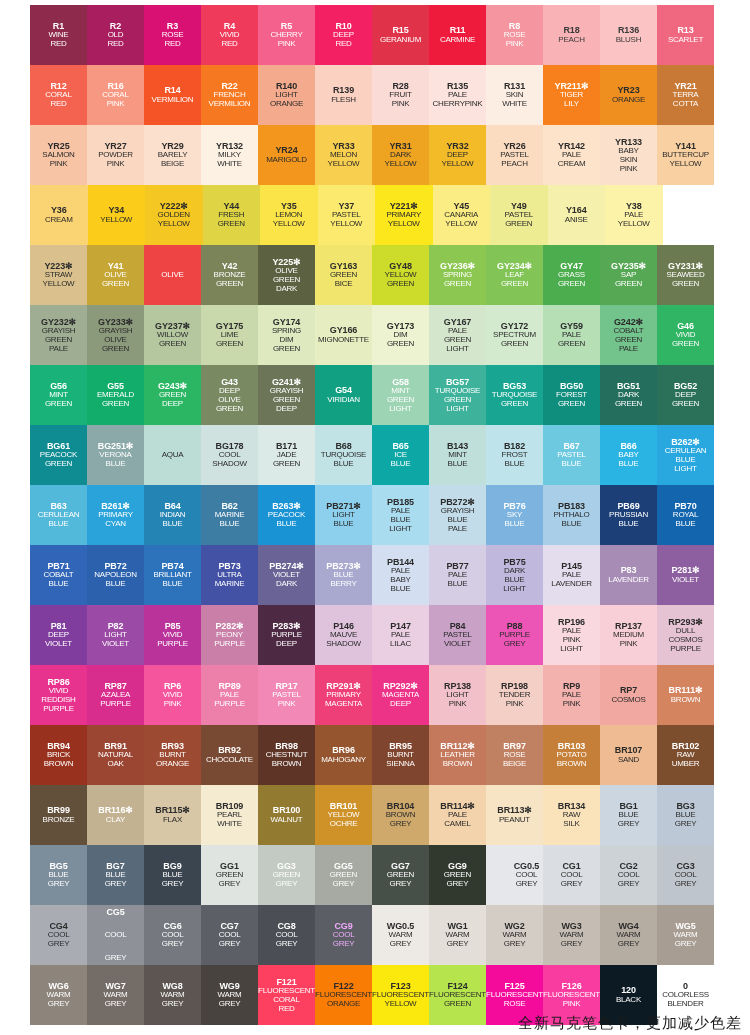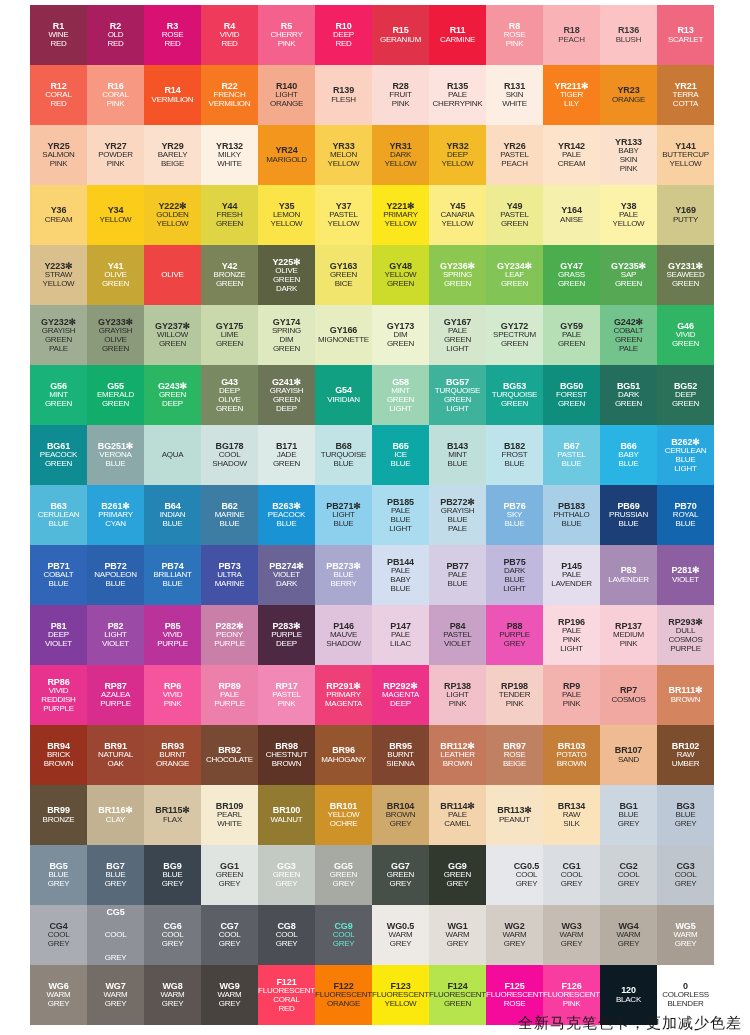--- a/index.html
+++ b/index.html
@@ -292,24 +292,20 @@
         </div>
         <div class="swatch" style="background: rgb(245, 240, 171); color: rgb(43, 43, 43);">
           <div class="swatch-code">Y164</div>
           <div class="swatch-name">ANISE</div>
         </div>
         <div class="swatch" style="background: rgb(252, 243, 169); color: rgb(43, 43, 43);">
           <div class="swatch-code">Y38</div>
           <div class="swatch-name">PALE</div>
           <div class="swatch-name">YELLOW</div>
         </div>
-        <div class="swatch" style="background: rgb(207, 200, 138); color: rgb(43, 43, 43);">
-          <div class="swatch-code">Y169</div>
-          <div class="swatch-name">PUTTY</div>
-        </div>
       </div>
       <div class="swatch-row">
         <div class="swatch" style="background: rgb(217, 192, 140); color: rgb(43, 43, 43);">
           <div class="swatch-code">Y223✻</div>
           <div class="swatch-name">STRAW</div>
           <div class="swatch-name">YELLOW</div>
         </div>
         <div class="swatch" style="background: rgb(198, 166, 52); color: rgb(255, 255, 255);">
           <div class="swatch-code">Y41</div>
           <div class="swatch-name">OLIVE</div>
@@ -1009,21 +1005,21 @@
         <div class="swatch" style="background: rgb(92, 95, 101); color: rgb(255, 255, 255);">
           <div class="swatch-code">CG7</div>
           <div class="swatch-name">COOL</div>
           <div class="swatch-name">GREY</div>
         </div>
         <div class="swatch" style="background: rgb(75, 78, 84); color: rgb(255, 255, 255);">
           <div class="swatch-code">CG8</div>
           <div class="swatch-name">COOL</div>
           <div class="swatch-name">GREY</div>
         </div>
-        <div class="swatch" style="background: rgb(91, 94, 100); color: #5eead4;">
+        <div class="swatch" style="background: rgb(91, 94, 100); color: #f0abfc;">
           <div class="swatch-code">CG9</div>
           <div class="swatch-name">COOL</div>
           <div class="swatch-name">GREY</div>
         </div>
         <div class="swatch" style="background: rgb(237, 234, 229); color: rgb(43, 43, 43);">
           <div class="swatch-code">WG0.5</div>
           <div class="swatch-name">WARM</div>
           <div class="swatch-name">GREY</div>
         </div>
         <div class="swatch" style="background: rgb(227, 222, 216); color: rgb(43, 43, 43);">

